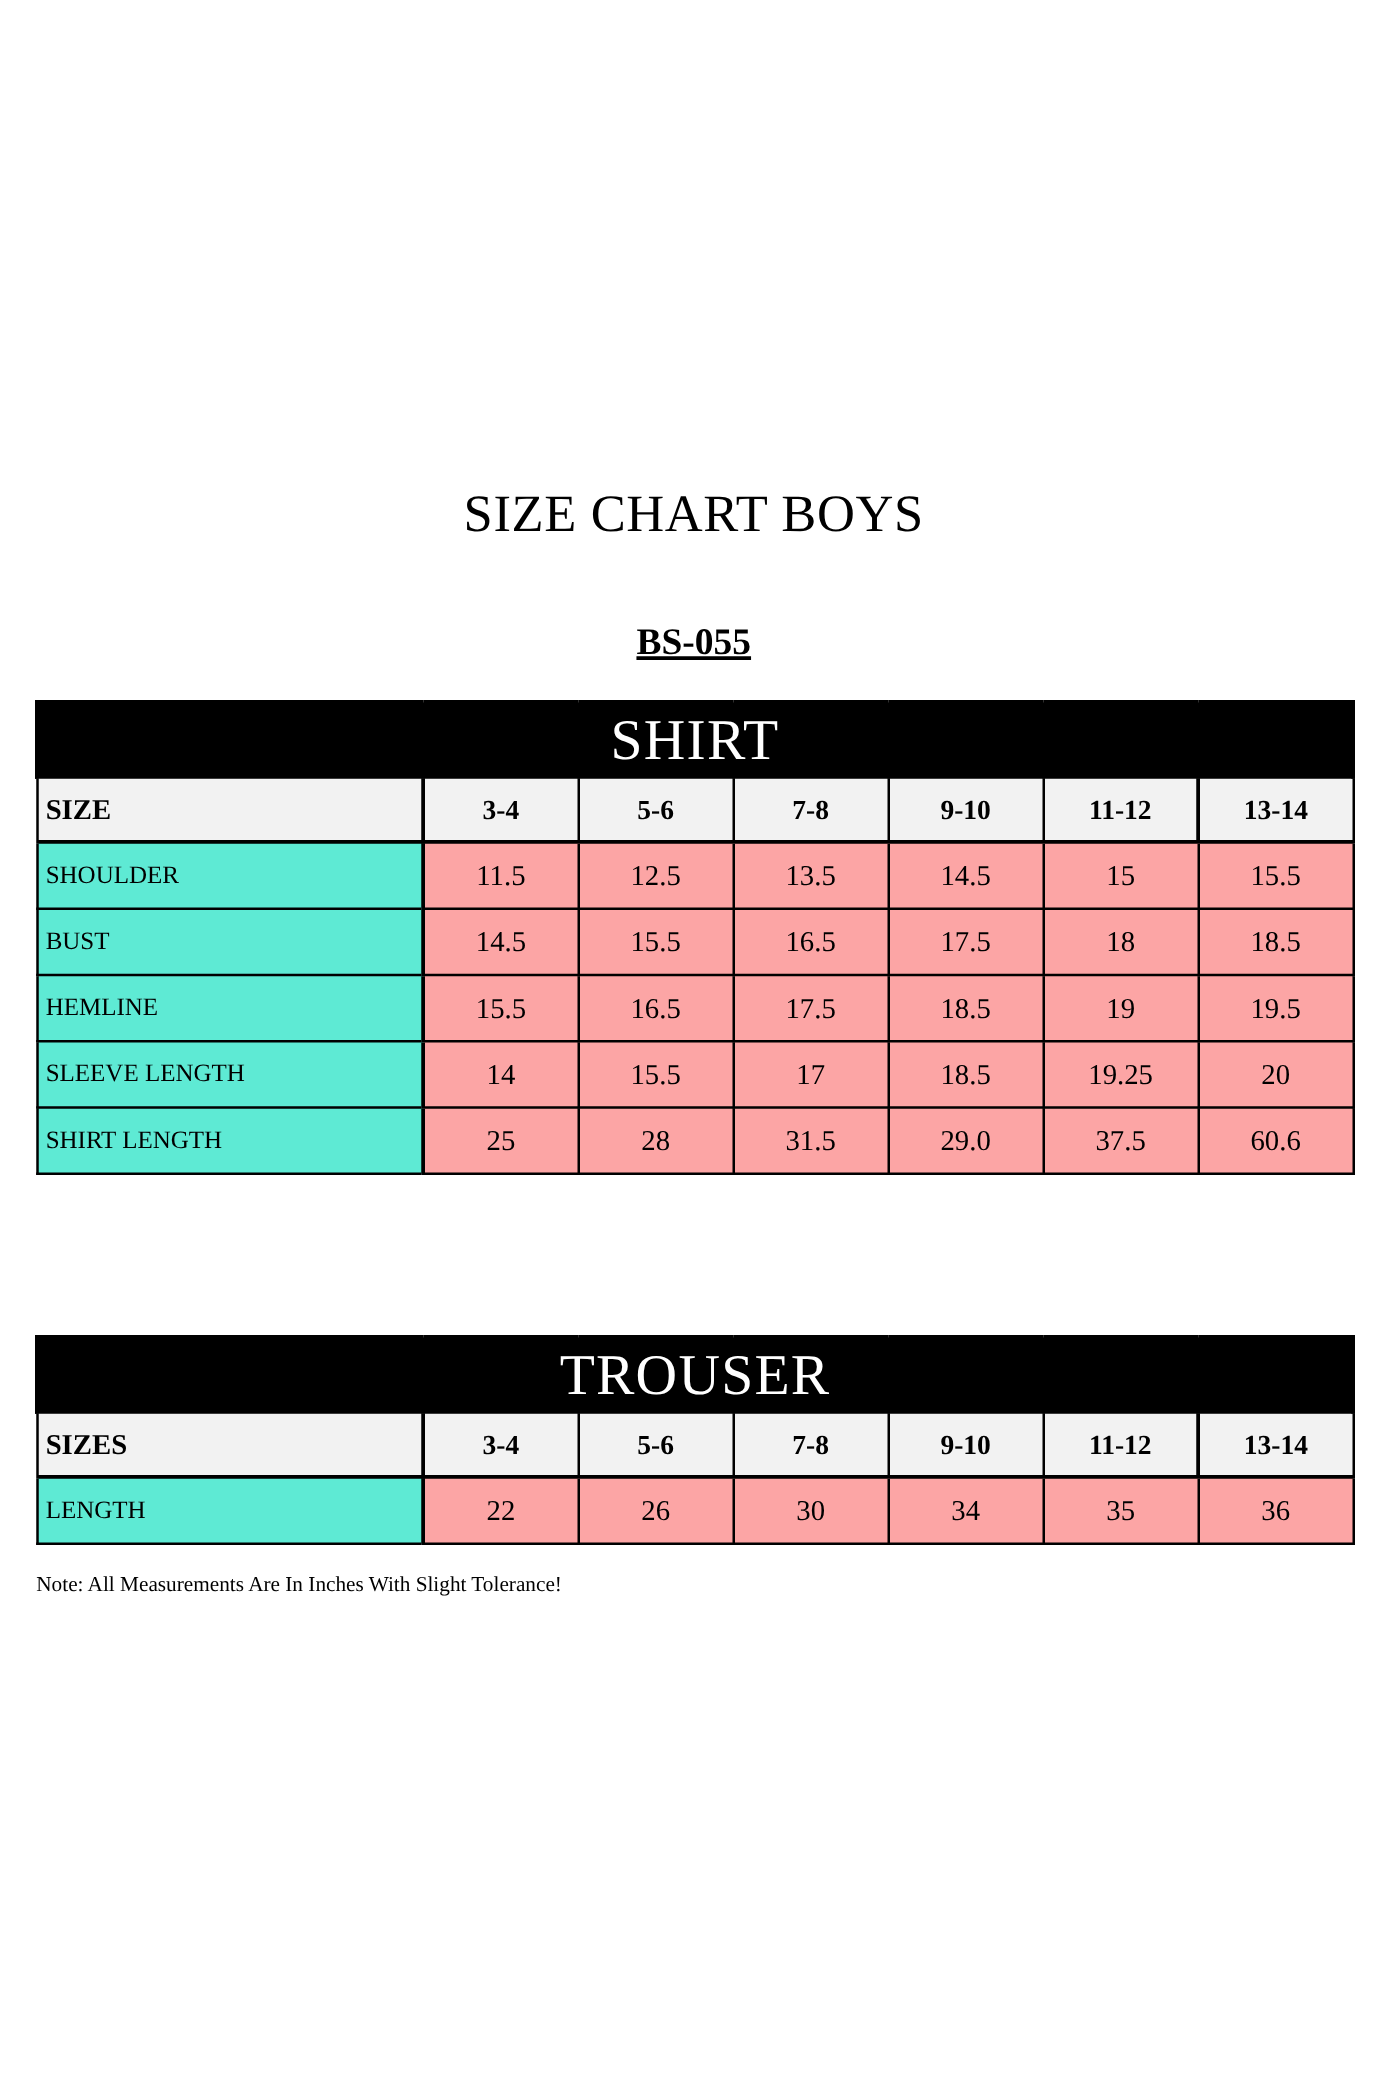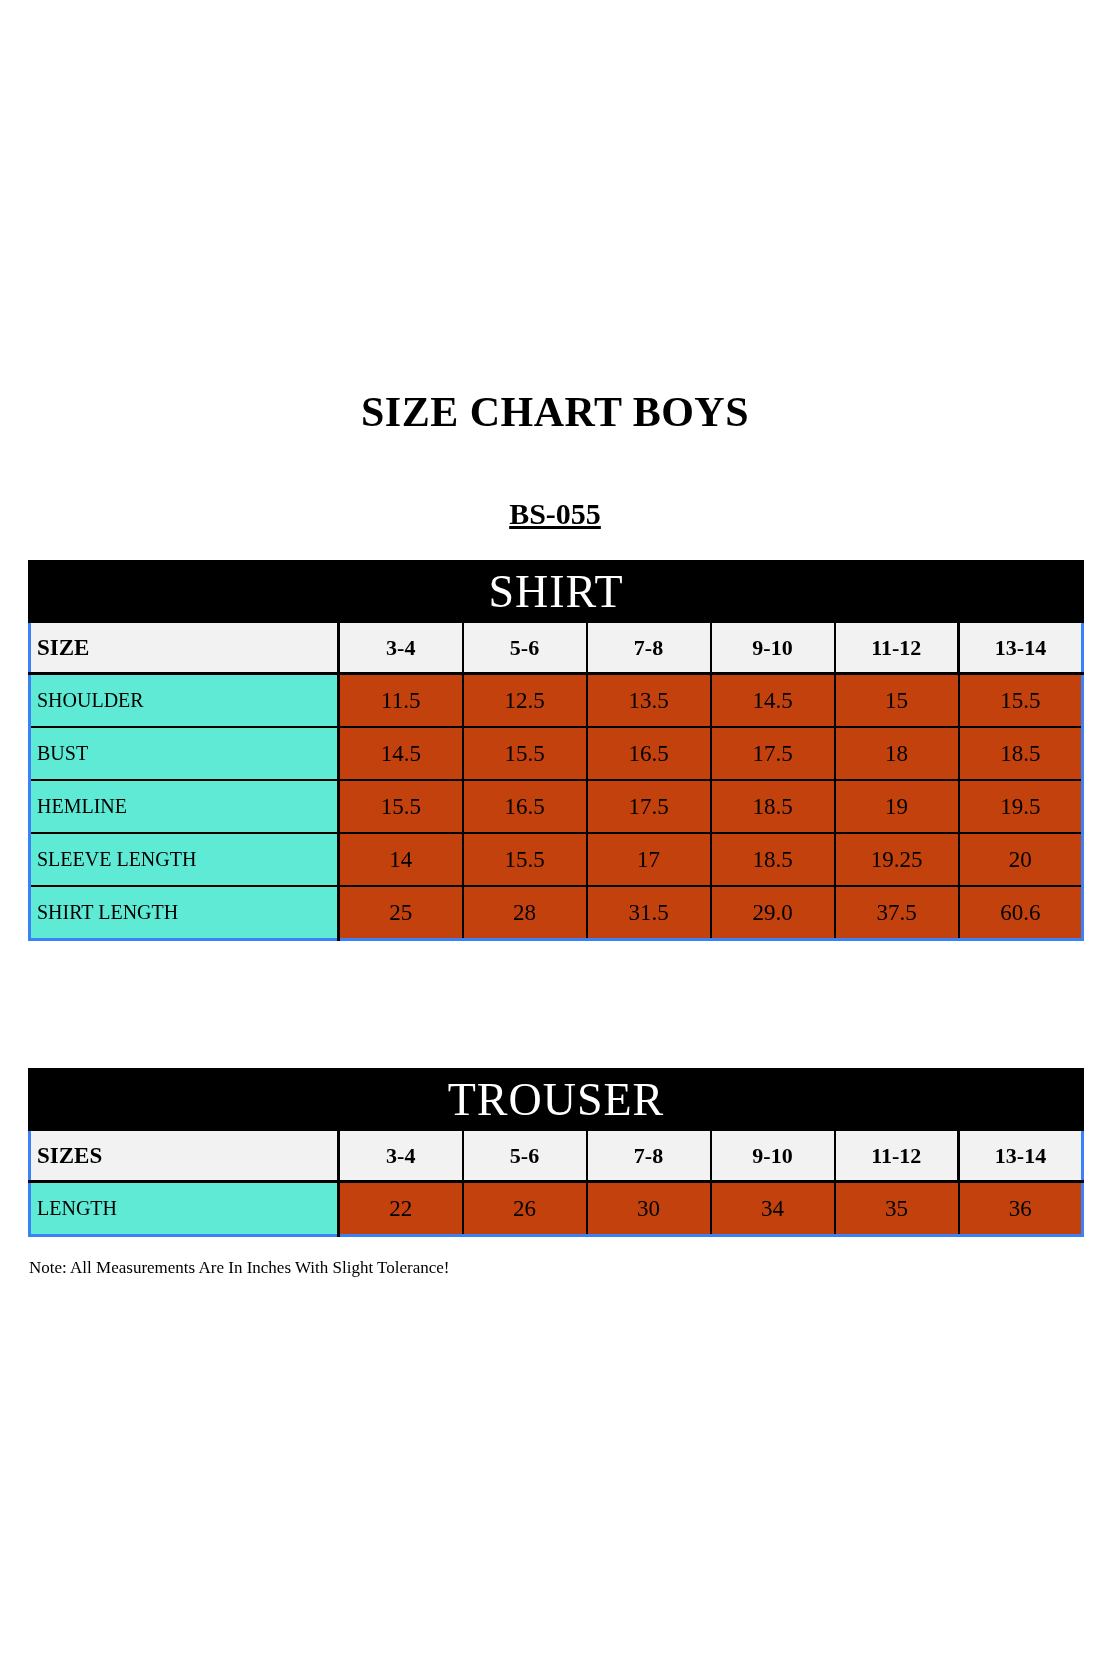--- a/index.html
+++ b/index.html
@@ -17,21 +17,21 @@
     overflow: hidden;
   }
   .title {
     position: absolute;
     top: 388px;
     left: 0;
     width: 100%;
     text-align: center;
     font-size: 42px;
     line-height: 48px;
-    font-weight: bold;
+    font-weight: normal;
     letter-spacing: 0.5px;
   }
   .article-label {
     position: absolute;
     top: 461px;
     left: 0;
     width: 100%;
     text-align: center;
     font-size: 24px;
     line-height: 30px;
@@ -47,21 +47,21 @@
     line-height: 36px;
     font-weight: bold;
     text-decoration: underline;
   }
   table.size-table {
     position: absolute;
     left: 28px;
     width: 1055px;
     border-collapse: collapse;
     table-layout: fixed;
-    border: 3px solid #3b82f6;
+    border: 1px solid #3b82f6;
   }
   table.size-table.shirt   { top: 560px; }
   table.size-table.trouser { top: 1068px; }
   col.c-label { width: 309px; }
   col.c-val   { width: 124px; }
   .banner-cell {
     background: #000000;
     color: #ffffff;
     text-align: center;
     vertical-align: middle;
@@ -86,21 +86,21 @@
   tr.hdr th.lbl {
     text-align: left;
     padding-left: 6px;
     font-size: 23px;
     border-right: 3px solid #000000;
   }
   tr.hdr th.last {
     border-left: 3px solid #000000;
   }
   tbody td {
-    background: #c2410c;
+    background: #fca5a5;
     border: 2px solid #000000;
     height: 51px;
     vertical-align: middle;
     text-align: center;
     font-size: 23px;
     padding: 0;
   }
   tbody td.lbl {
     background: #5eead4;
     text-align: left;

